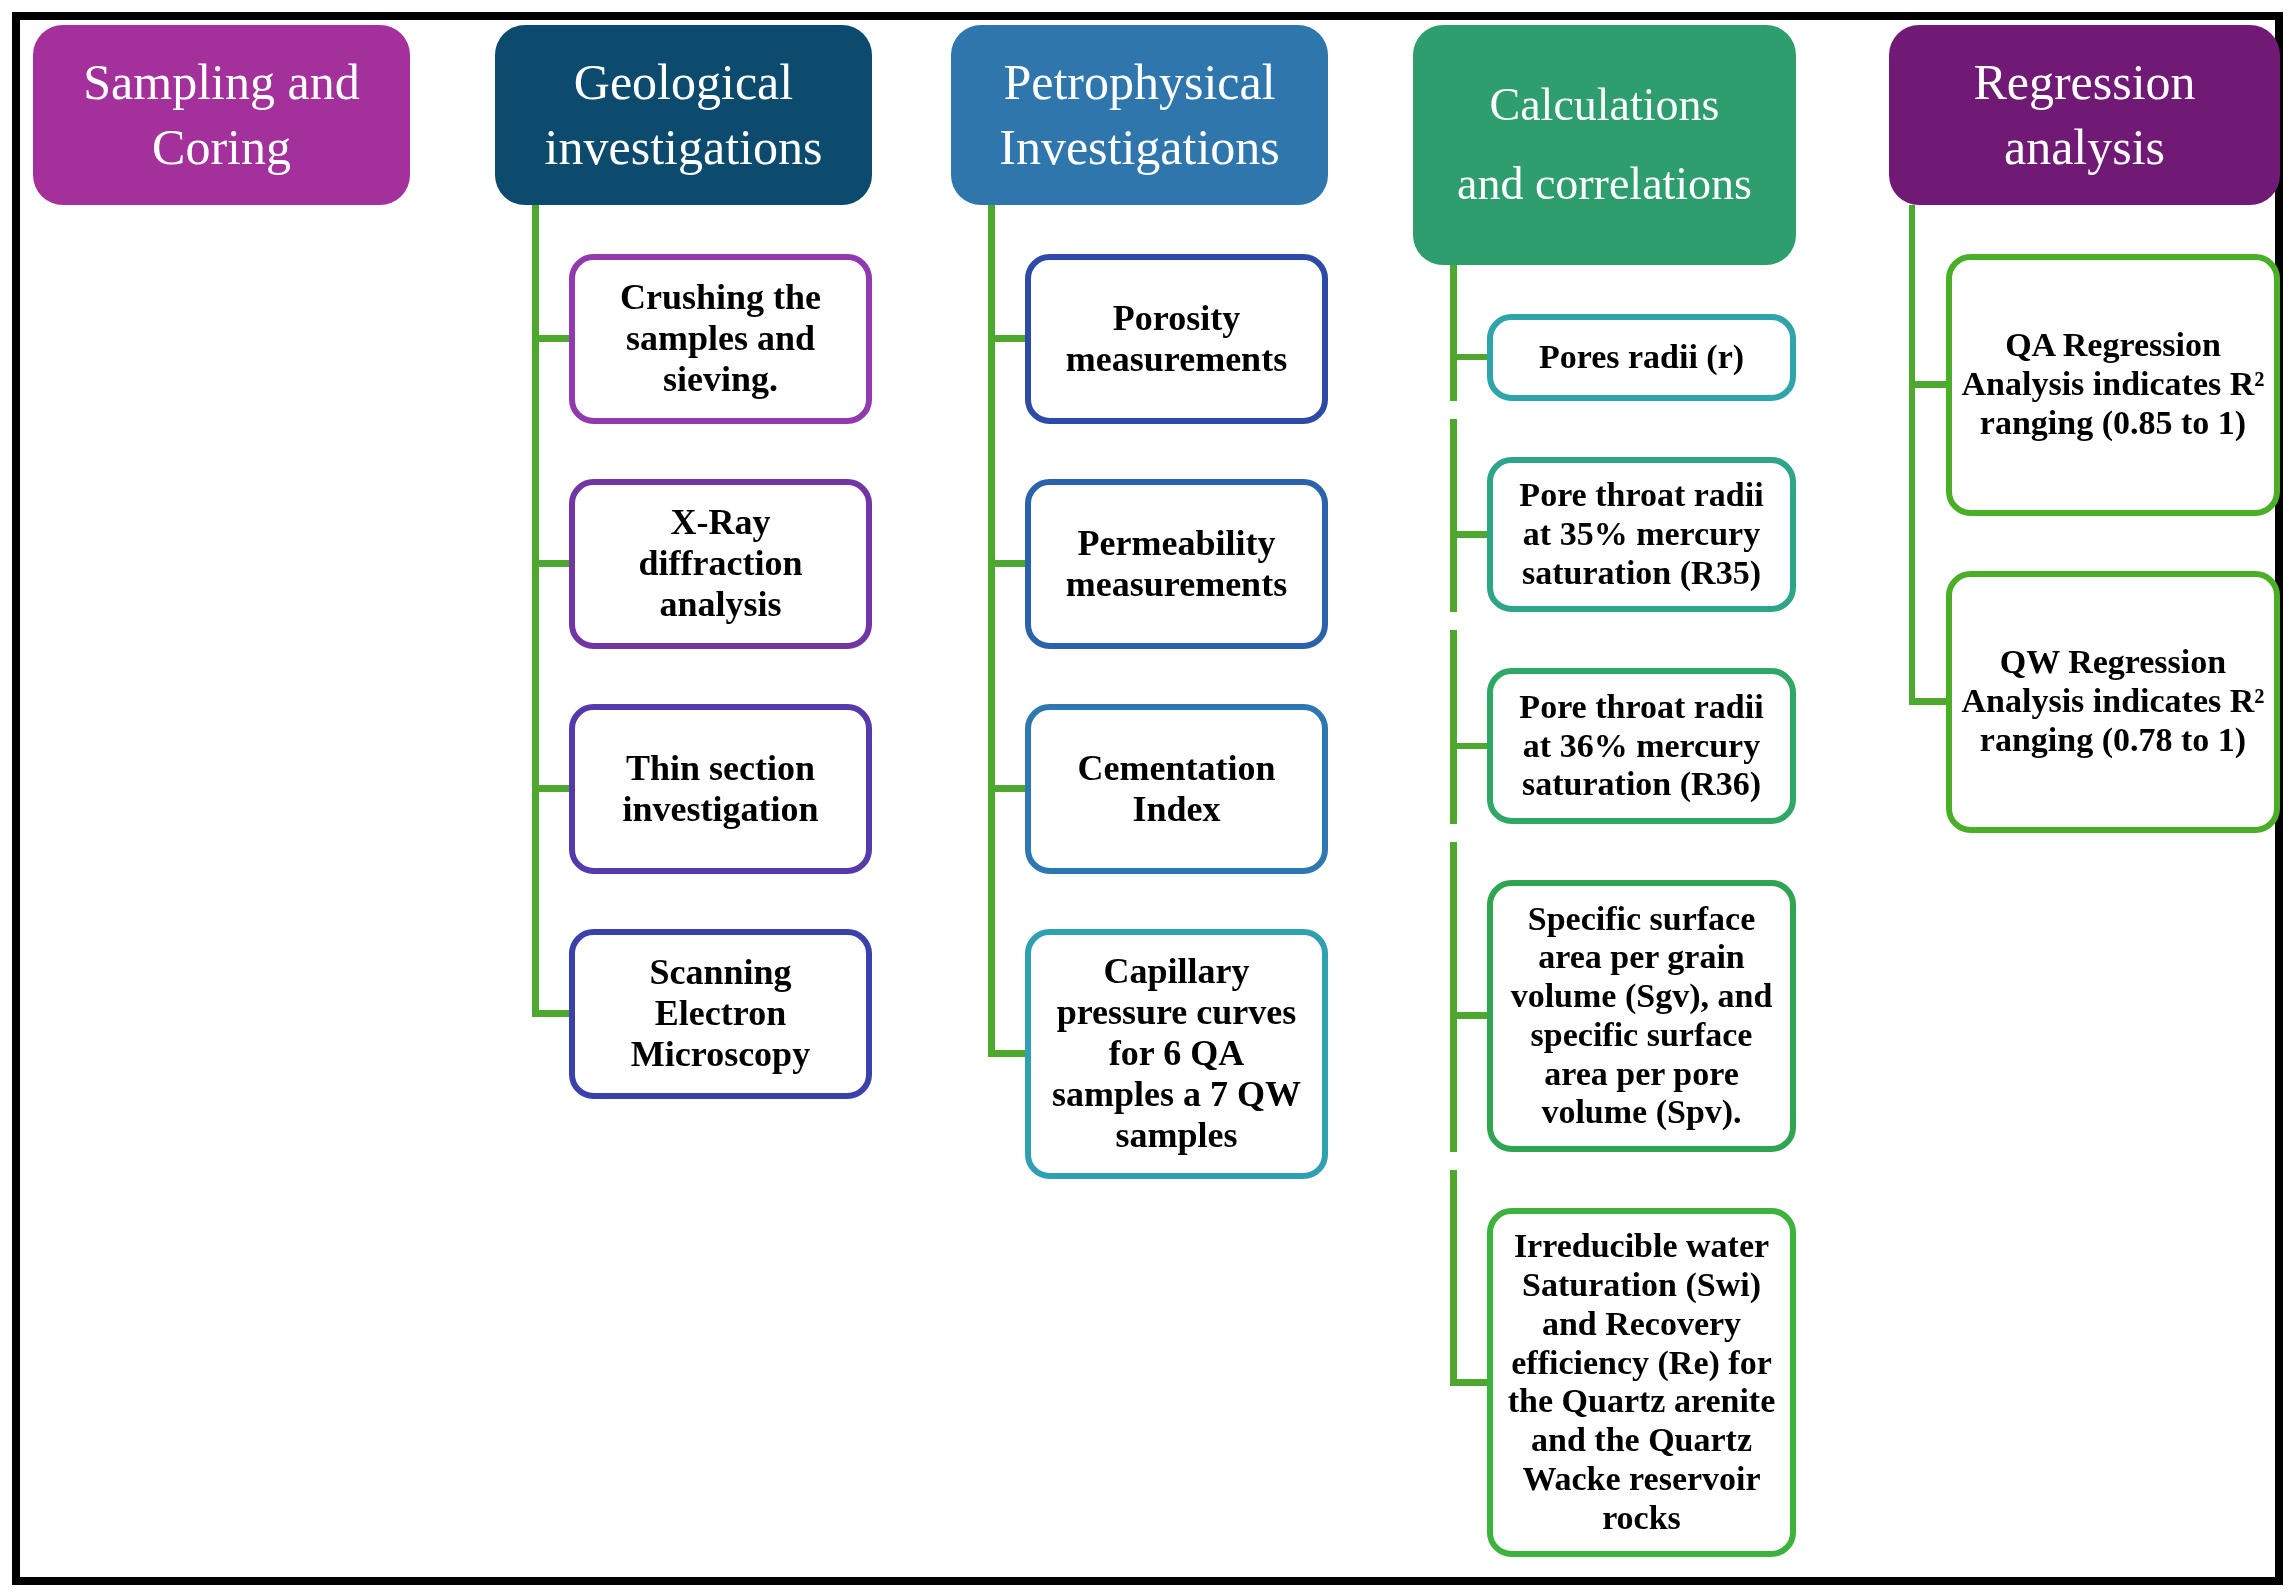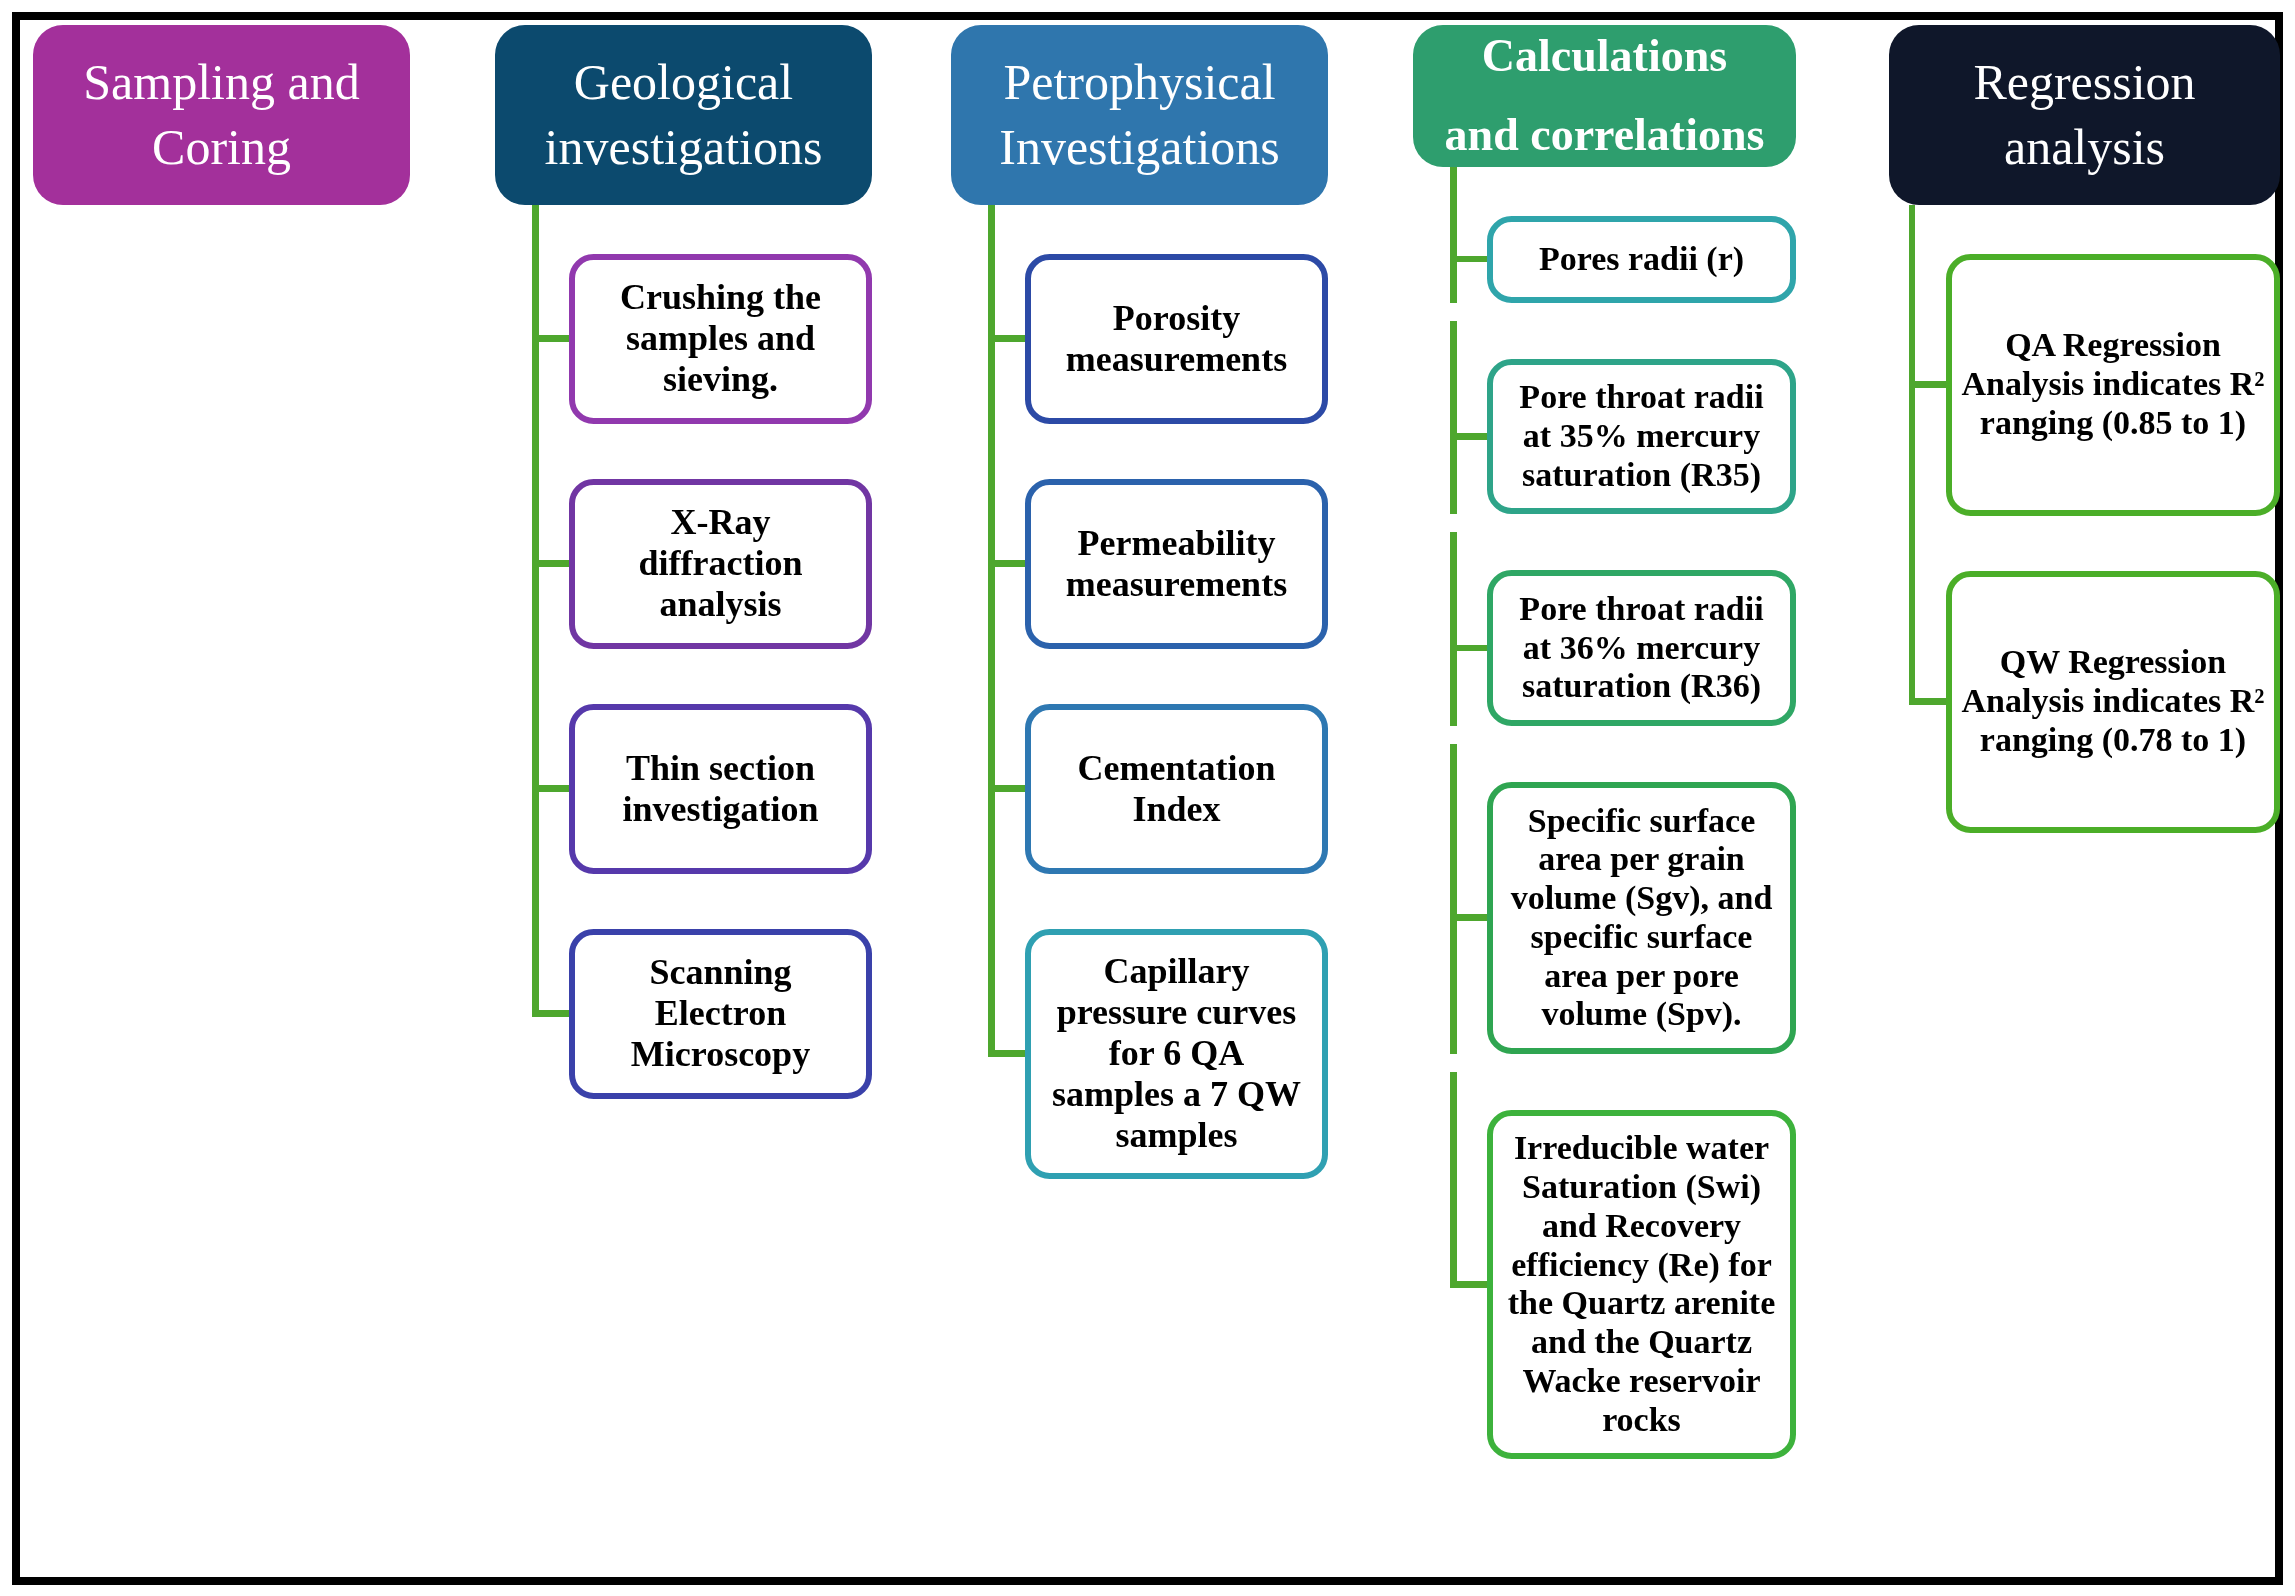--- a/index.html
+++ b/index.html
@@ -17,21 +17,21 @@
   .c3{left:951px;width:377px;}
   .c4{left:1413px;width:383px;}
   .c5{left:1889px;width:391px;}
 
   .header{
     height:180px;border-radius:30px;color:#fff;
     display:flex;align-items:center;justify-content:center;
     text-align:center;font-size:50px;line-height:1.3;
     white-space:pre-line;padding:0 11px;box-sizing:border-box;
   }
-  .c4 .header{font-size:46px;line-height:1.7;height:142px;font-weight:bold;}
+  .c4 .header{font-size:46px;line-height:1.7;height:240px;}
 
   .child-row{position:relative;margin-top:55px;padding-left:74px;}
   .child-row.first{margin-top:49px;}
   
   .child-row::before{
     content:"";position:absolute;left:37px;top:50%;margin-top:-3.3px;
     height:6.6px;width:37px;background:var(--conn,#4EA72E);
   }
   
   .child-row::after{
@@ -148,21 +148,21 @@
     </div>
     <div class="child-row last">
       <div class="child-box" style="border-color: rgb(61, 178, 60);">
         <div class="para">Irreducible water Saturation (Swi) and Recovery efficiency (Re) for the Quartz arenite and the Quartz Wacke reservoir rocks</div>
       </div>
     </div>
   </div>
 </div>
 
 <div class="column c5">
-  <div class="header" style="background: #0f172a;">Regression analysis</div>
+  <div class="header" style="background: #701a75;">Regression analysis</div>
   <div class="children">
     <div class="child-row first">
       <div class="child-box" style="border-color: rgb(75, 174, 40);">
         <div class="para">QA Regression Analysis indicates R² ranging (0.85 to 1)</div>
       </div>
     </div>
     <div class="child-row last">
       <div class="child-box" style="border-color: rgb(75, 174, 40);">
         <div class="para">QW Regression Analysis indicates R² ranging (0.78 to 1)</div>
       </div>

